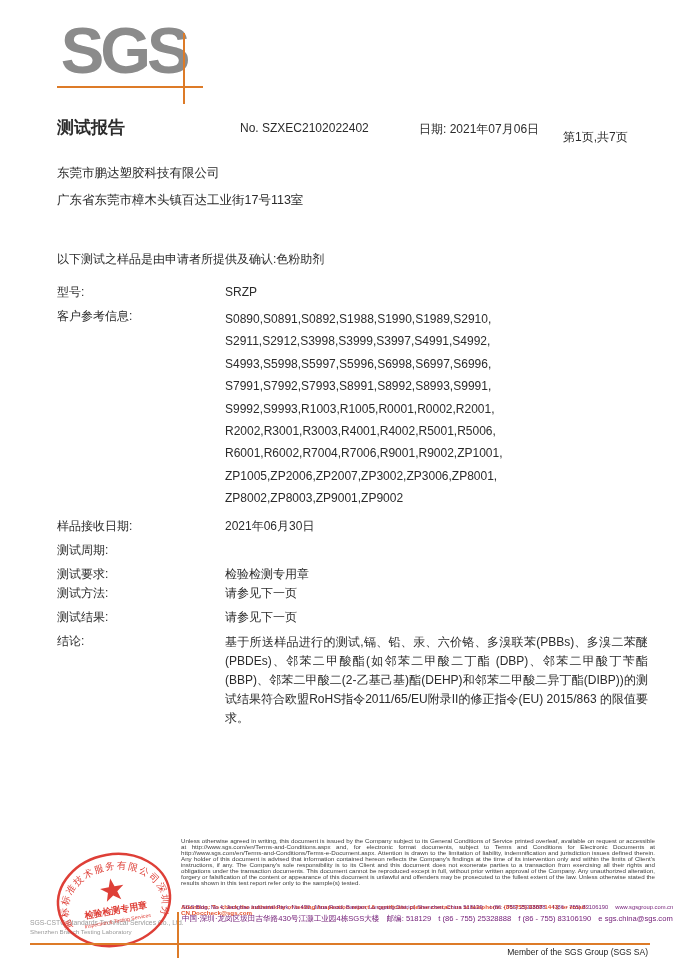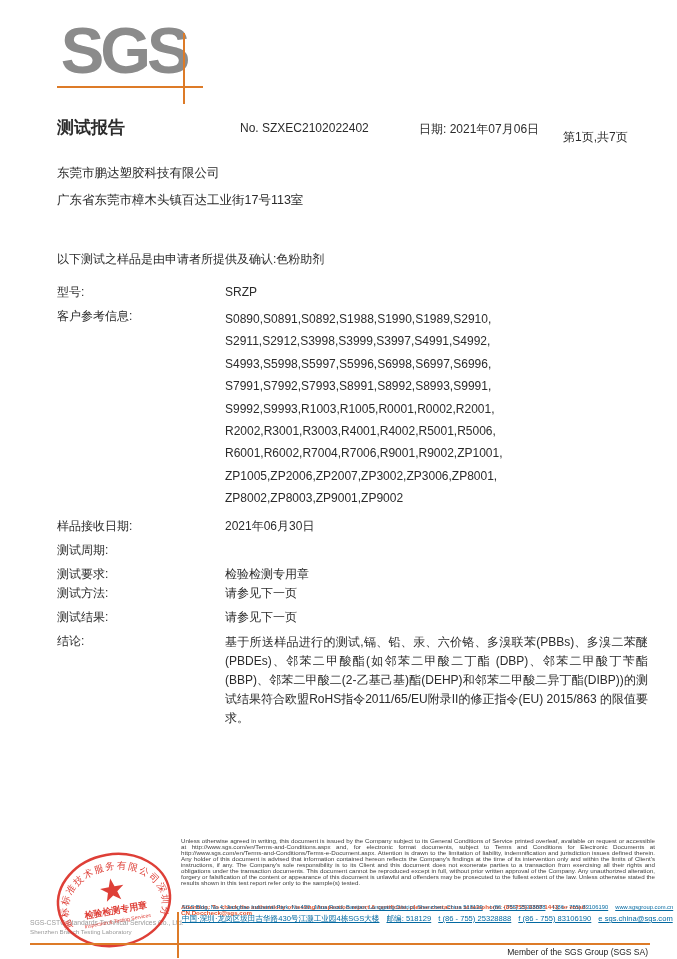--- a/index.html
+++ b/index.html
@@ -36,21 +36,21 @@
   .lab-lines .l1{font-size:6.8px;line-height:9px;white-space:nowrap;}
   .lab-lines .l2{font-size:6.2px;line-height:9px;white-space:nowrap;}
   .disclaimer{
     position:absolute;left:181px;top:838px;width:474px;
     font-size:6.2px;line-height:5.95px;text-align:justify;color:#3d3d3d;
   }
   .attention{
     position:absolute;left:181px;top:903.5px;width:474px;
     font-size:6.2px;line-height:6.3px;font-weight:bold;color:#e4512b;
   }
-  .addr-block{position:absolute;left:182px;top:902px;width:474px;color:#0369a1;text-decoration:underline;}
+  .addr-block{position:absolute;left:182px;top:902px;width:474px;color:#701a75;}
   .addr-row{display:flex;align-items:baseline;white-space:nowrap;}
   .addr-row.en{font-size:5.8px;line-height:10px;}
   .addr-row.cn{font-size:7.6px;line-height:13px;}
   .addr-row span{margin-right:7px;}
   .footer-vline{position:absolute;left:177px;top:912px;width:1.5px;height:46px;background:#dd7b28;}
   .footer-rule{position:absolute;left:30px;top:943px;width:620px;height:2px;background:#dd7b28;}
   .member{position:absolute;right:29px;top:947px;font-size:8.5px;color:#222;}
   
   .stamp{position:absolute;left:52px;top:848px;width:124px;height:106px;opacity:.88;}
 </style>

